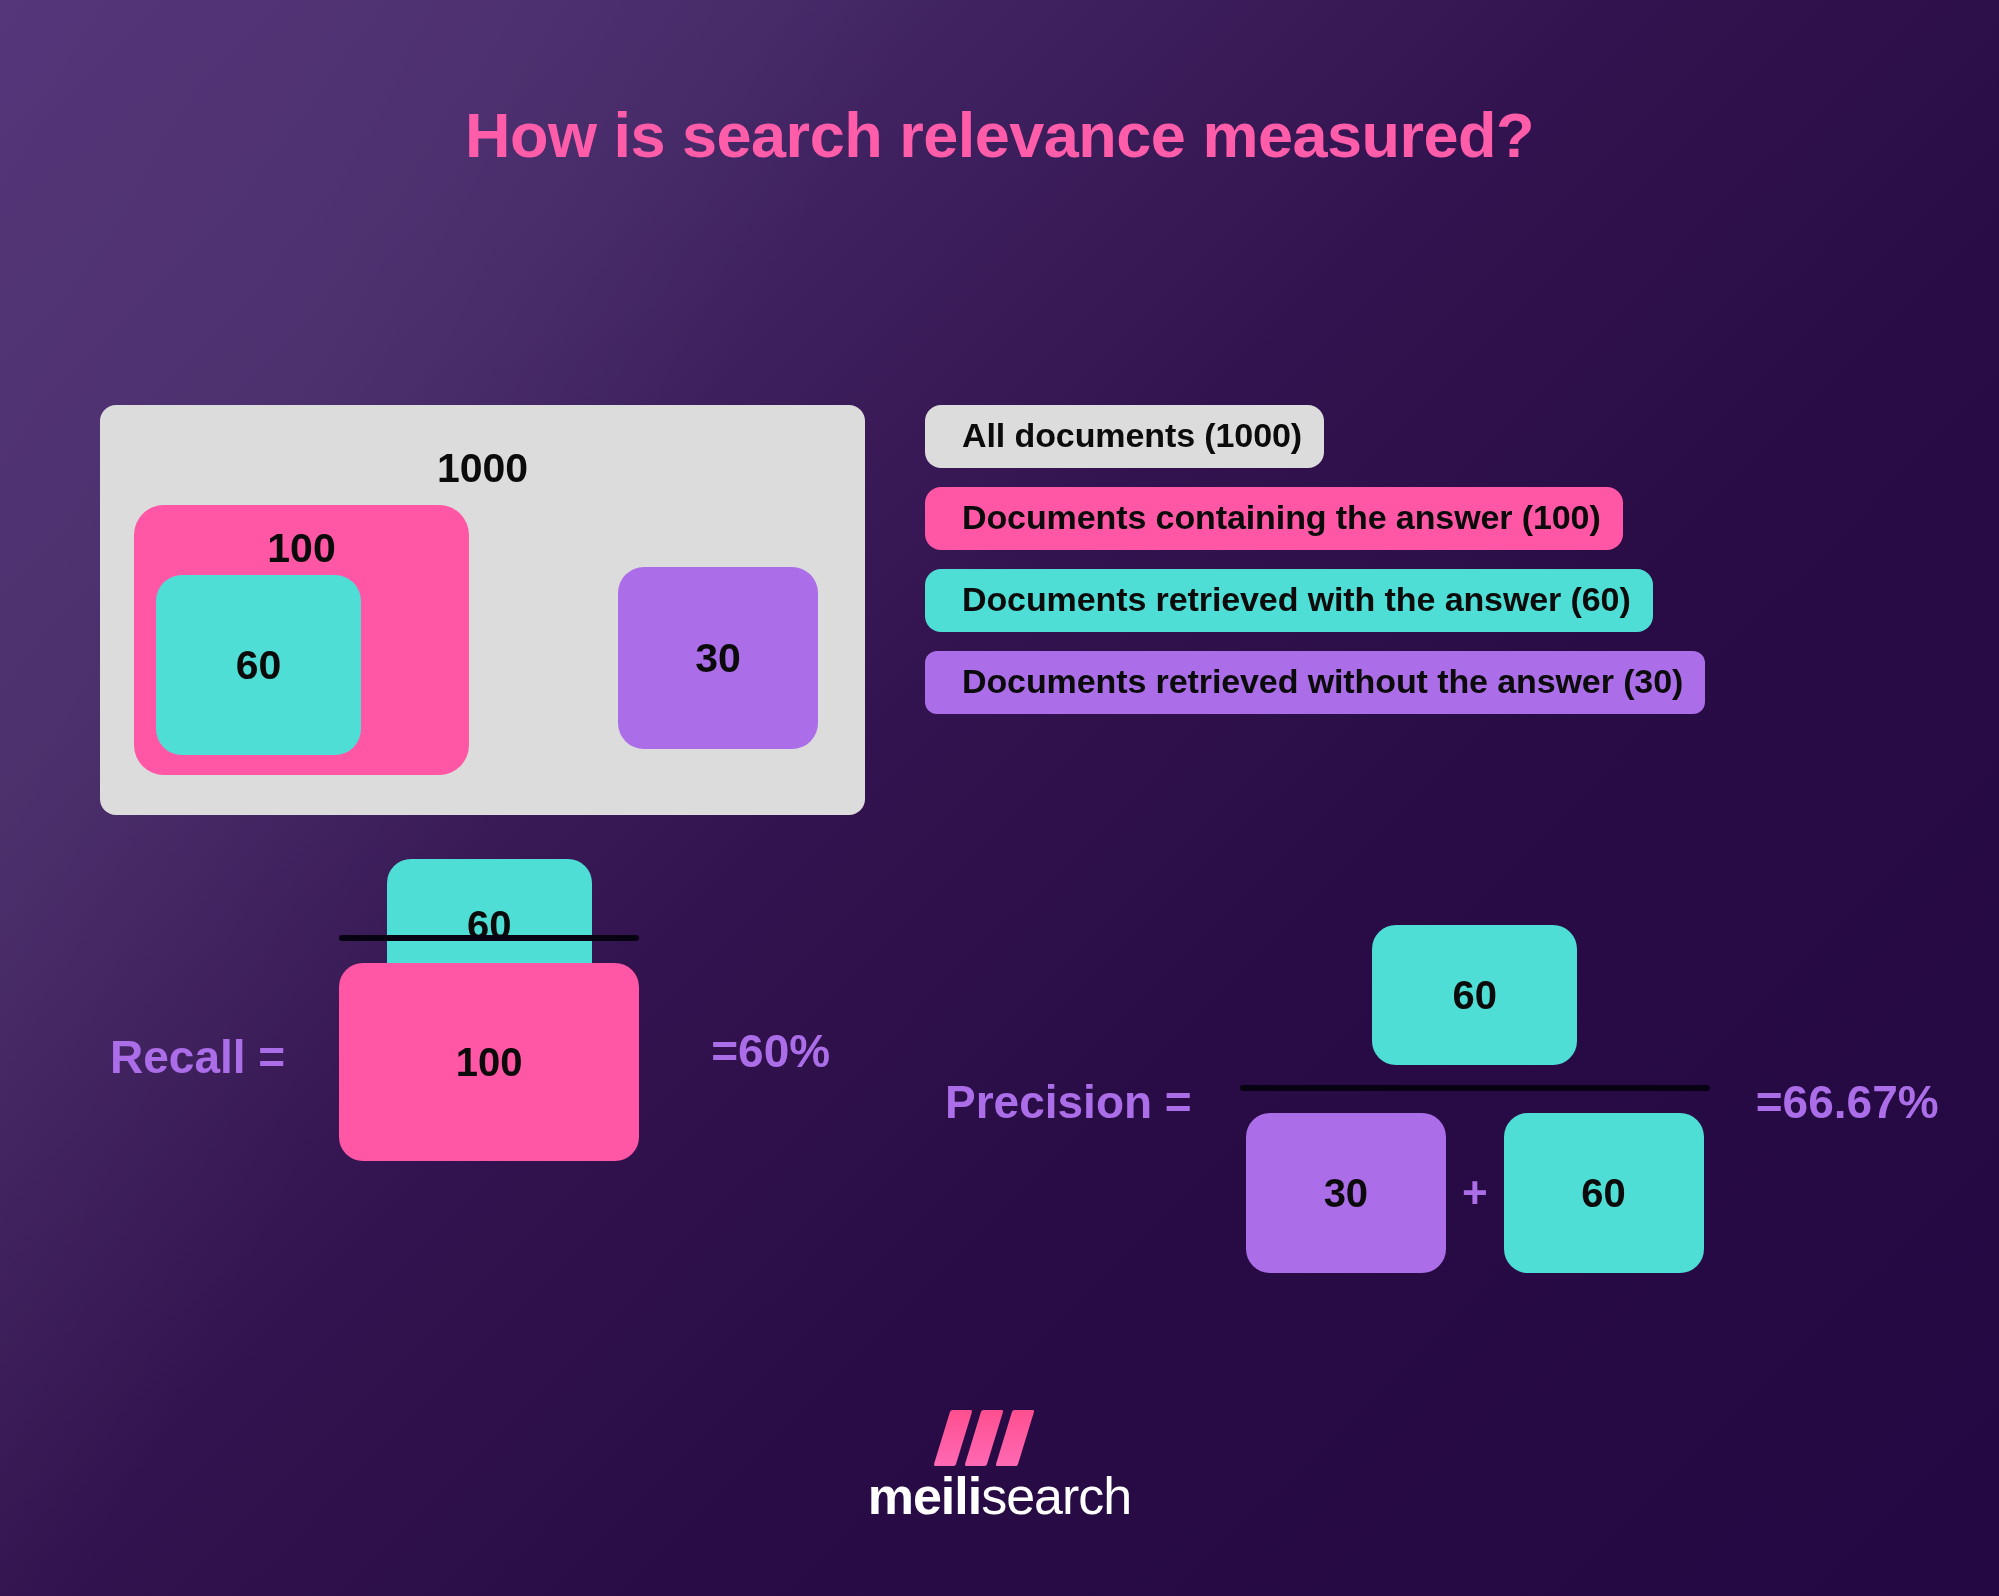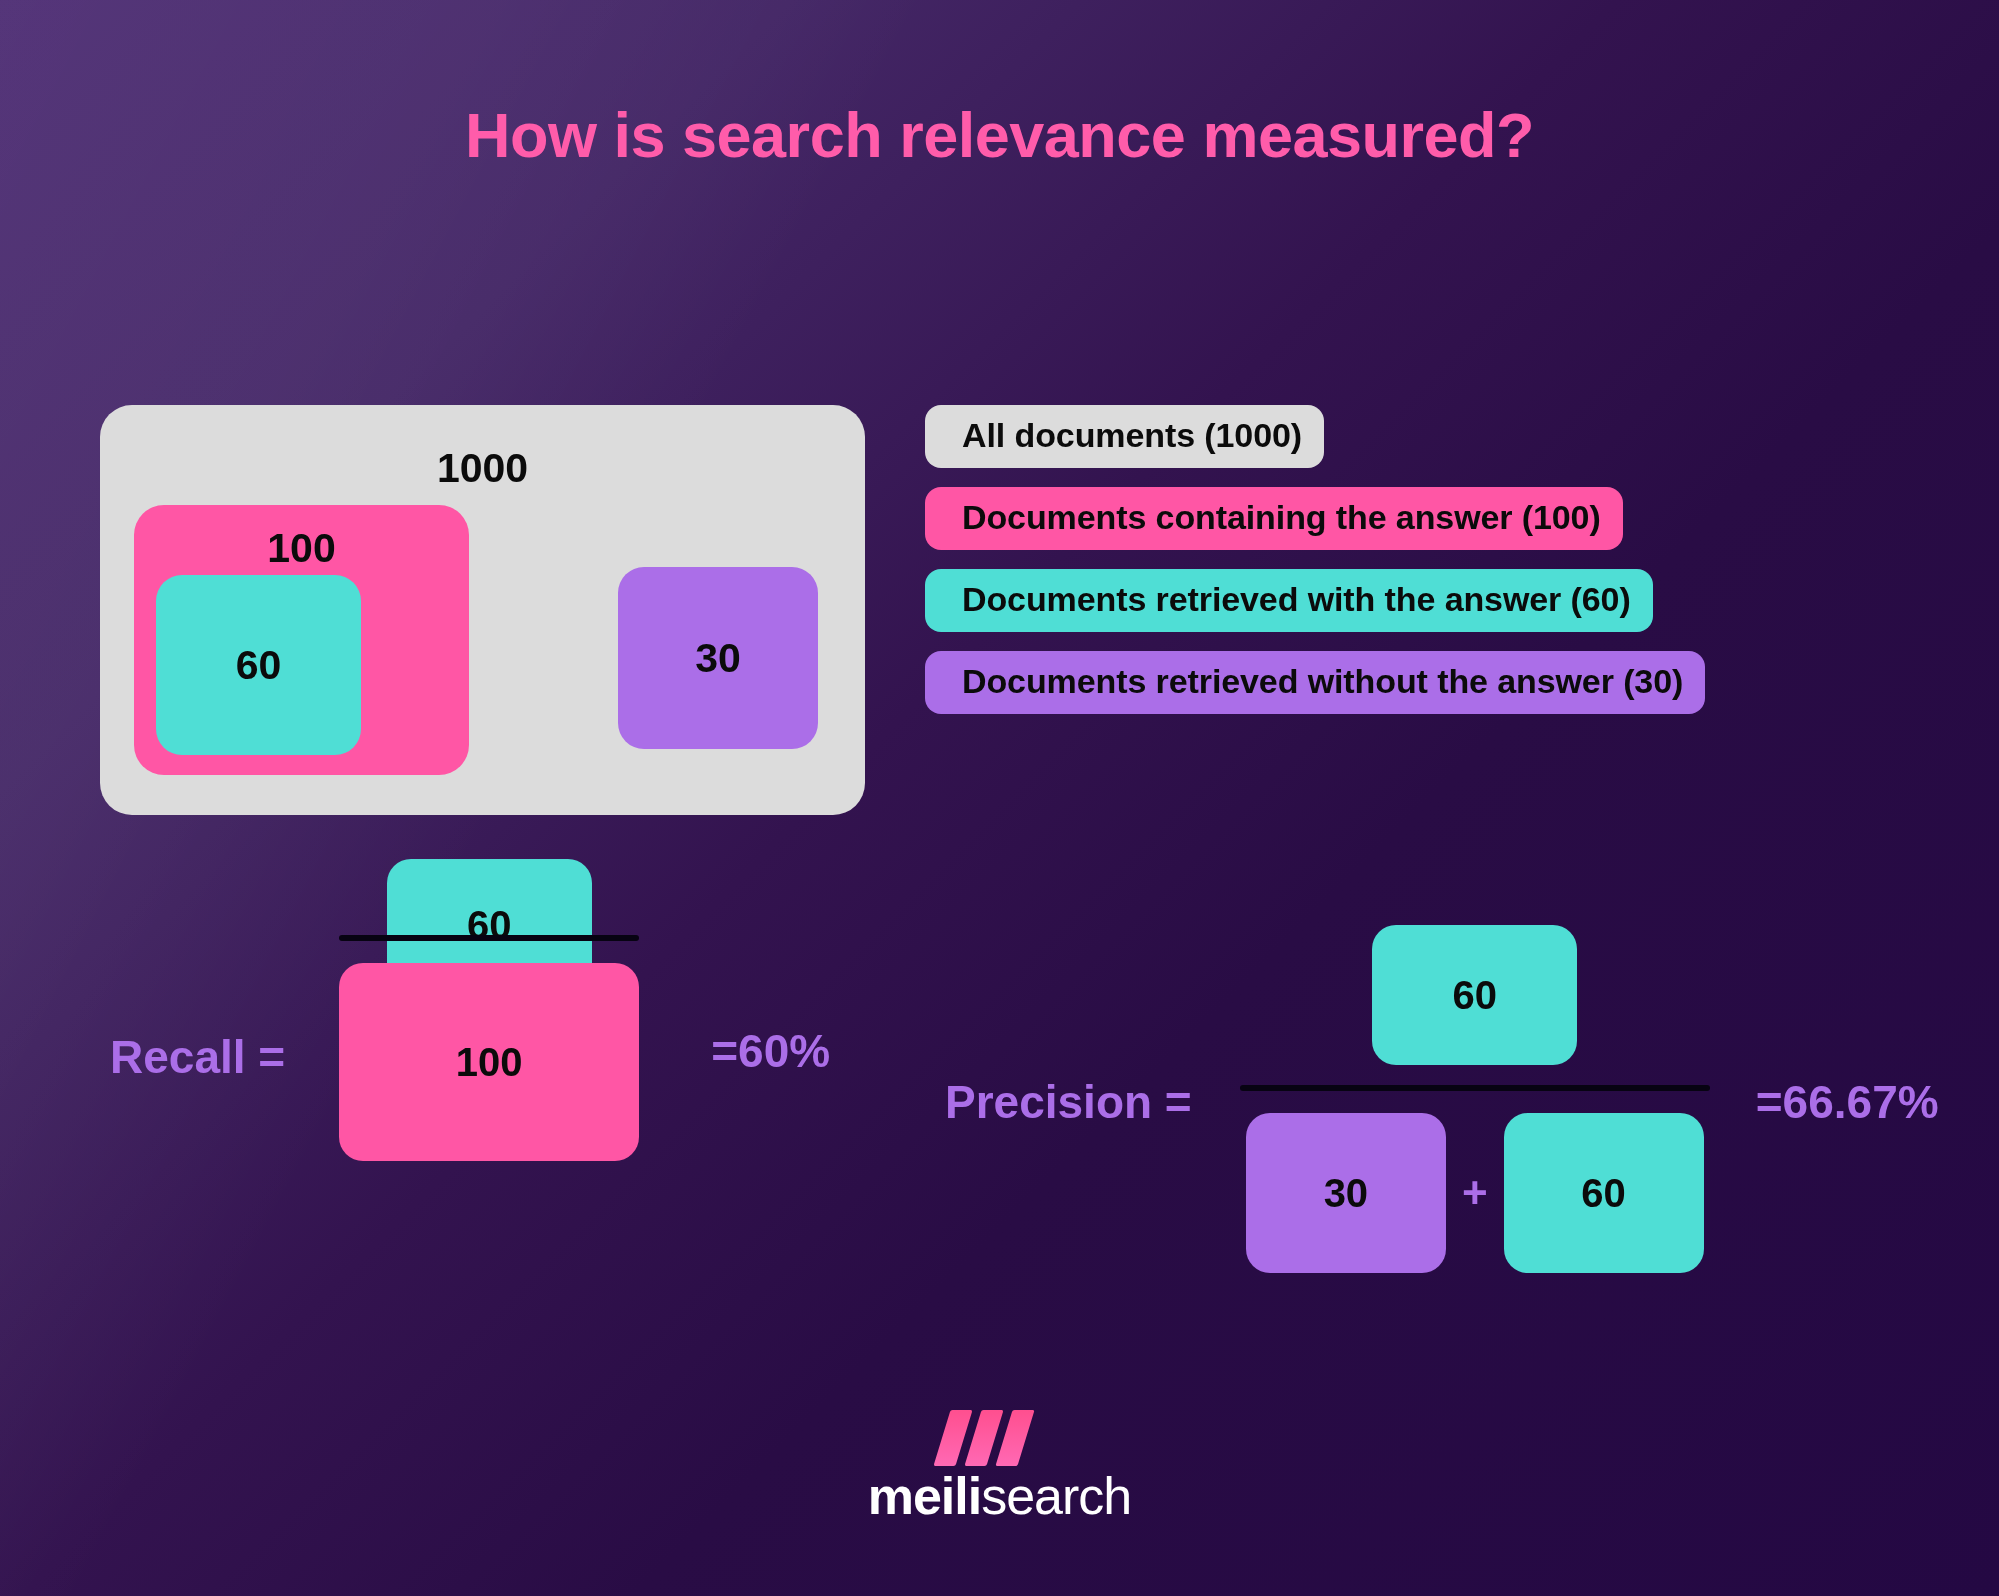--- a/index.html
+++ b/index.html
@@ -48,21 +48,21 @@
   }
 
   
   .venn-outer {
     position: absolute;
     left: 100px;
     top: 405px;
     width: 765px;
     height: 410px;
     background: #dcdcdc;
-    border-radius: 32px;
+    border-radius: 16px;
   }
   .venn-outer-label {
     position: absolute;
     top: 40px;
     left: 0;
     width: 765px;
     text-align: center;
     color: #0b0b0b;
     font-size: 41px;
     font-weight: bold;
@@ -139,21 +139,21 @@
     color: #0b0b0b;
     font-size: 34px;
     font-weight: bold;
     white-space: nowrap;
     letter-spacing: -0.1px;
   }
   .legend-row-wrap { display: block; }
   .lg-all      { background: #dcdcdc; }
   .lg-contain  { background: #ff56a5; }
   .lg-with     { background: #4fded5; }
-  .lg-without  { background: #ab6ee8; }
+  .lg-without  { background: #ab6ee8; border-radius: 12px; }
 
   
   .formula {
     position: absolute;
     display: flex;
     align-items: center;
   }
   .formula-label {
     color: #ab6ee8;
     font-size: 46px;

